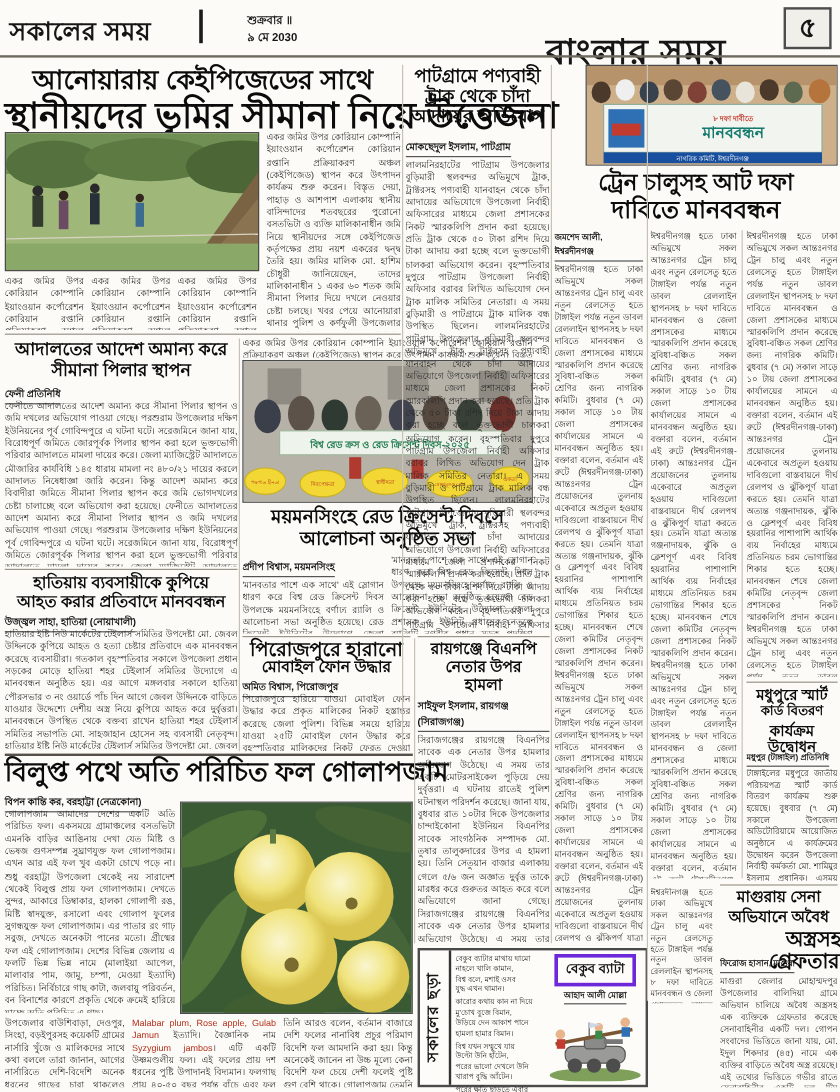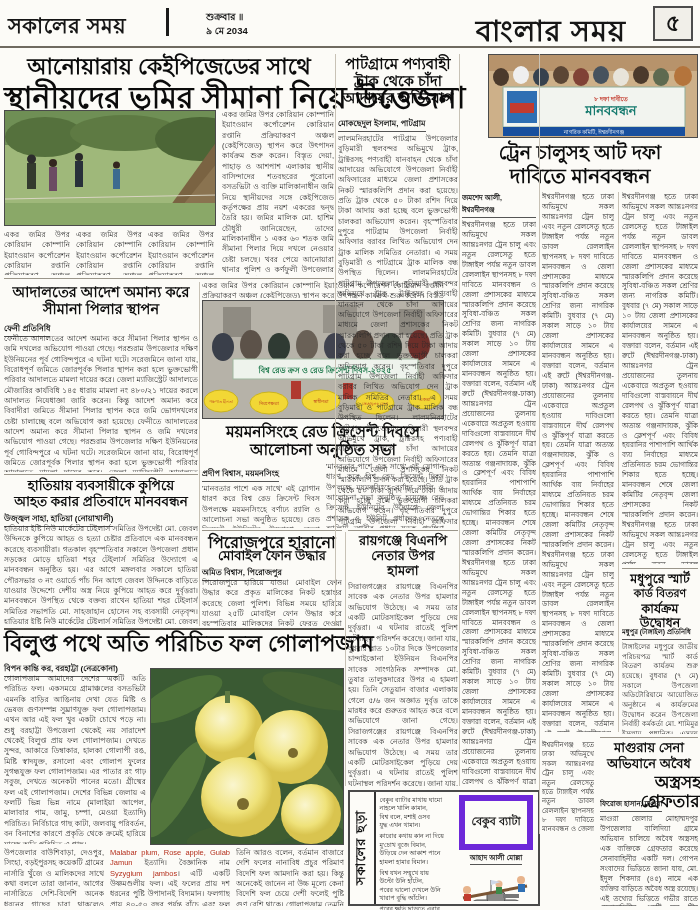--- a/index.html
+++ b/index.html
@@ -19,22 +19,22 @@
   .cap-en{color:#b5301d;font-weight:normal}
   .pagebox{border:2px solid #4d4d4d;background:#f1efe9;text-align:center;font-weight:bold}
   .stanza{white-space:pre-line;margin-bottom:3px}
 </style>
 </head>
 <body>
 
 <div class="abs" style="left:8px;top:10px;font-size:21px;font-weight:bold;letter-spacing:.5px">সকালের সময়</div>
 <div class="abs" style="left:166px;top:8px;width:3px;height:28px;background:#1a1a1a"></div>
 <div class="abs" style="left:206px;top:10px;font-size:9.5px;font-weight:bold">শুক্রবার ॥</div>
-<div class="abs" style="left:206px;top:24px;font-size:9.5px;font-weight:bold">৯ মে 2034</div>
-<div class="abs" style="left:455px;top:8px;width:192px;font-size:29px;font-weight:bold;text-align:center;letter-spacing:1px">বাংলার সময়</div>
+<div class="abs" style="left:206px;top:24px;font-size:9.5px;font-weight:bold">৯ মে 2030</div>
+<div class="abs" style="left:455px;top:20px;width:192px;font-size:29px;font-weight:bold;text-align:left;letter-spacing:1px">বাংলার সময়</div>
 <div class="abs pagebox" style="left:653px;top:6px;width:40px;height:35px;font-size:23px;line-height:31px">৫</div>
 <div class="hrule" style="left:0;top:46px;width:700px;height:2px;background:#6f6a60"></div>
 
 <div>
   <div class="abs hl nowrap" style="left:4px;top:55px;width:330px;font-size:22px">আনোয়ারায় কেইপিজেডের সাথে</div>
   <div class="abs hl nowrap" style="left:4px;top:81px;width:330px;font-size:30px">স্থানীয়দের ভূমির সীমানা নিয়ে উত্তেজনা</div>
   <svg class="abs photo" style="left:4px;top:110px" width="212" height="116">
     <rect width="212" height="116" fill="#9fb87a"></rect>
     <rect width="212" height="34" fill="#6f8f55"></rect>
     <ellipse cx="40" cy="26" rx="40" ry="20" fill="#55713d"></ellipse>
@@ -123,20 +123,21 @@
   <div class="abs byline" style="left:202px;top:566px">অমিত বিশ্বাস, পিরোজপুর</div>
   <div class="abs body-txt" style="left:202px;top:578px;width:140px;height:48px">পিরোজপুরে হারিয়ে যাওয়া মোবাইল ফোন উদ্ধার করে প্রকৃত মালিকের নিকট হস্তান্তর করেছে জেলা পুলিশ। বিভিন্ন সময়ে হারিয়ে যাওয়া ২৫টি মোবাইল ফোন উদ্ধার করে বৃহস্পতিবার মালিকদের নিকট ফেরত দেওয়া হয়। ফোন ফেরত পেয়ে খুশি মালিকরা পুলিশ সুপারের প্রতি কৃতজ্ঞতা প্রকাশ করেন।</div>
 </div>
 
 <div class="hrule" style="left:348px;top:530px;width:110px"></div>
 <div>
   <div class="abs hl" style="left:348px;top:534px;width:110px;font-size:13px">রায়গঞ্জে বিএনপি</div>
   <div class="abs hl" style="left:348px;top:549px;width:110px;font-size:13px">নেতার উপর</div>
   <div class="abs hl" style="left:348px;top:564px;width:110px;font-size:13px">হামলা</div>
   <div class="abs" style="left:348px;top:582px;width:110px;height:204px;overflow:hidden">
+    <span class="byline">সাইফুল ইসলাম, রায়গঞ্জ (সিরাজগঞ্জ)</span>
     <div class="body-txt">সিরাজগঞ্জের রায়গঞ্জে বিএনপির সাবেক এক নেতার উপর হামলার অভিযোগ উঠেছে। এ সময় তার একটি মোটরসাইকেল পুড়িয়ে দেয় দুর্বৃত্তরা। এ ঘটনায় রাতেই পুলিশ ঘটনাস্থল পরিদর্শন করেছে। জানা যায়, বুধবার রাত ১০টার দিকে উপজেলার চান্দাইকোনা ইউনিয়ন বিএনপির সাবেক সাংগঠনিক সম্পাদক মো. তুষার তালুকদারের উপর এ হামলা হয়। তিনি সেতুয়ান বাজার এলাকায় গেলে ৫/৬ জন অজ্ঞাত দুর্বৃত্ত তাকে মারধর করে গুরুতর আহত করে বলে অভিযোগে জানা গেছে। সিরাজগঞ্জের রায়গঞ্জে বিএনপির সাবেক এক নেতার উপর হামলার অভিযোগ উঠেছে। এ সময় তার একটি মোটরসাইকেল পুড়িয়ে দেয় দুর্বৃত্তরা। এ ঘটনায় রাতেই পুলিশ ঘটনাস্থল পরিদর্শন করেছে। জানা যায়, বুধবার রাত ১০টার দিকে উপজেলার চান্দাইকোনা ইউনিয়ন বিএনপির সাবেক সাংগঠনিক সম্পাদক মো. তুষার তালুকদারের উপর এ হামলা হয়। তিনি সেতুয়ান বাজার এলাকায় গেলে ৫/৬ জন অজ্ঞাত দুর্বৃত্ত তাকে মারধর করে গুরুতর আহত করে বলে অভিযোগে জানা গেছে। সিরাজগঞ্জের রায়গঞ্জে বিএনপির সাবেক এক নেতার উপর হামলার অভিযোগ উঠেছে। এ সময় তার একটি মোটরসাইকেল পুড়িয়ে দেয় দুর্বৃত্তরা। এ ঘটনায় রাতেই পুলিশ ঘটনাস্থল পরিদর্শন করেছে। জানা যায়, বুধবার রাত ১০টার দিকে উপজেলার চান্দাইকোনা ইউনিয়ন বিএনপির সাবেক সাংগঠনিক সম্পাদক মো. তুষার তালুকদারের উপর এ হামলা হয়। তিনি সেতুয়ান বাজার এলাকায় গেলে ৫/৬ জন অজ্ঞাত দুর্বৃত্ত তাকে মারধর করে গুরুতর আহত করে বলে অভিযোগে জানা গেছে।</div>
   </div>
 </div>
 
 <div class="hrule" style="left:4px;top:628px;width:340px;background:#55514a;height:2px"></div>
 <div>
   <div class="abs hl nowrap" style="left:4px;top:632px;width:340px;font-size:22px">বিলুপ্ত পথে অতি পরিচিত ফল গোলাপজাম</div>
   <div class="abs byline" style="left:4px;top:662px">বিপন কান্তি কর, বরহাট্টা (নেত্রকোনা)</div>
   <div class="abs body-txt" style="left:4px;top:674px;width:142px;height:170px">গোলাপজাম আমাদের দেশের একটি অতি পরিচিত ফল। একসময়ে গ্রামাঞ্চলের বসতভিটা এমনকি বাড়ির আঙিনায় দেখা যেত মিষ্টি ও ভেষজ গুণসম্পন্ন সুঘ্রাণযুক্ত ফল গোলাপজাম। এখন আর এই ফল খুব একটা চোখে পড়ে না। শুধু বরহাট্টা উপজেলা থেকেই নয় সারাদেশ থেকেই বিলুপ্ত প্রায় ফল গোলাপজাম। দেখতে সুন্দর, আকারে ডিম্বাকার, হালকা গোলাপী রঙ, মিষ্টি স্বাদযুক্ত, রসালো এবং গোলাপ ফুলের সুগন্ধযুক্ত ফল গোলাপজাম। এর পাতার রং গাঢ় সবুজ, দেখতে অনেকটা পানের মতো। গ্রীষ্মের ফল এই গোলাপজাম। দেশের বিভিন্ন জেলায় এ ফলটি ভিন্ন ভিন্ন নামে (মালাইয়া আপেল, মালাবার পাম, জামু, চম্পা, মেওয়া ইত্যাদি) পরিচিত। নির্বিচারে গাছ কাটা, জলবায়ু পরিবর্তন, বন বিনাশের কারণে প্রকৃতি থেকে ক্রমেই হারিয়ে যাচ্ছে অতি পরিচিত এ গাছ।</div>
   <svg class="abs photo" style="left:150px;top:668px" width="194" height="177">
@@ -249,21 +250,21 @@
     <div class="stanza">বিশ্ব যখন সম্মুখে যায়
 উল্টো উনি হাঁটেন,
 পরের ভালো দেখলে উনি
 খারাপ বুদ্ধি আঁটেন।</div>
     <div class="stanza">পরের ক্ষতি ছাড়তে এবার
 মাথা ঠান্ডা করুন,
 বাজে সড়ক ছেড়ে দিয়ে
 ভালো রাস্তা ধরুন।</div>
   </div>
   <div style="flex:1;padding:3px 3px;display:flex;flex-direction:column;align-items:center">
-    <div style="border:6px solid #6d28d9;padding:12px 6px;font-weight:bold;font-size:11px">বেকুব ব্যাটা</div>
+    <div style="border:3px solid #6d28d9;padding:1px 6px;font-weight:bold;font-size:11px">বেকুব ব্যাটা</div>
     <div style="font-size:7px;font-weight:bold;border-bottom:1px solid #555;margin-top:2px">আহাদ আলী মোল্লা</div>
     <svg width="78" height="62" style="margin-top:3px">
       <ellipse cx="39" cy="56" rx="38" ry="6" fill="#7fa05a"></ellipse>
       <rect x="14" y="32" width="50" height="14" rx="6" fill="#9a9a98" stroke="#555"></rect>
       <rect x="30" y="24" width="18" height="10" rx="3" fill="#8a8a88" stroke="#555"></rect>
       <rect x="46" y="26" width="16" height="4" fill="#777"></rect>
       <circle cx="22" cy="48" r="6" fill="#4d4d4d"></circle>
         <circle cx="38" cy="48" r="6" fill="#4d4d4d"></circle>
         <circle cx="54" cy="48" r="6" fill="#4d4d4d"></circle>
       <line x1="6" y1="30" x2="70" y2="18" stroke="#7b5635" stroke-width="3"></line>

